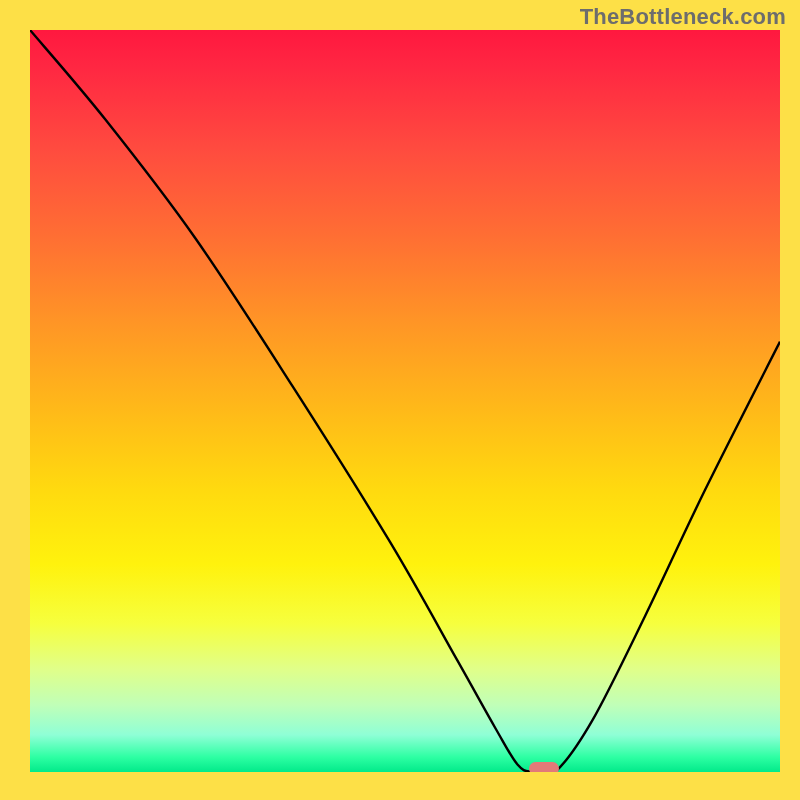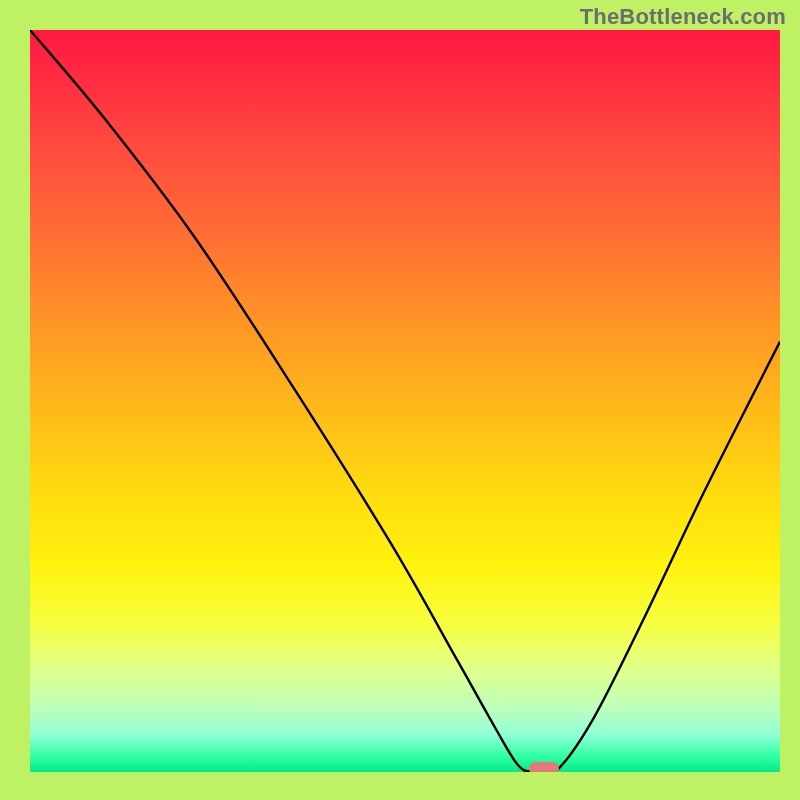--- a/index.html
+++ b/index.html
@@ -8,21 +8,21 @@
     width: 800px;
     height: 800px;
     background: #000;
     overflow: hidden;
     font-family: Arial, Helvetica, sans-serif;
   }
   .frame {
     position: relative;
     width: 800px;
     height: 800px;
-    background: #bef264;
+    background: #fde047;
   }
   .attribution {
     position: absolute;
     top: 4px;
     right: 14px;
     color: #6d6d6d;
     font-size: 22px;
     font-weight: 600;
     letter-spacing: 0.2px;
     z-index: 10;

